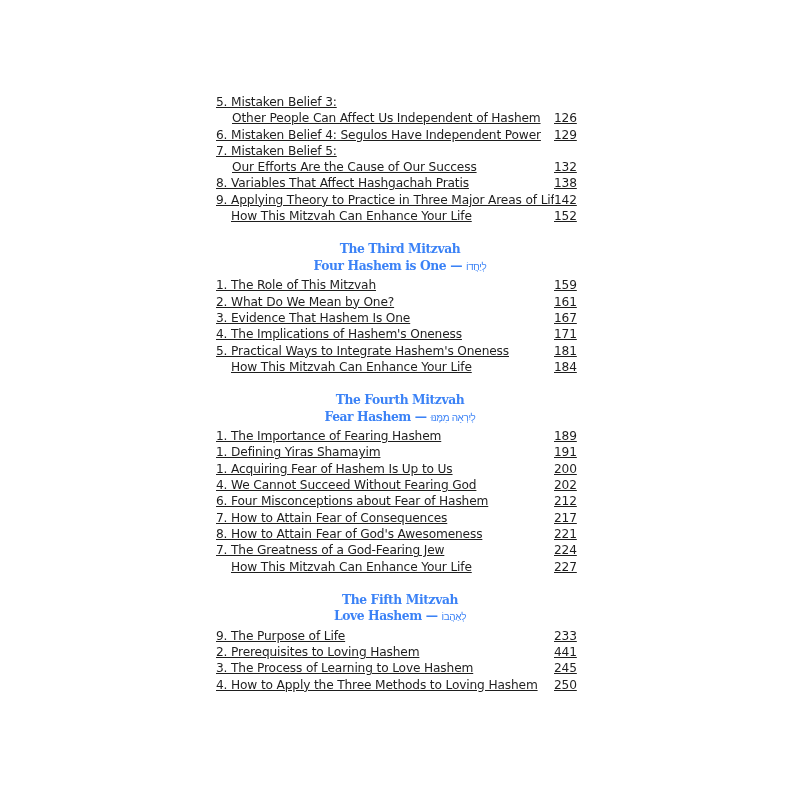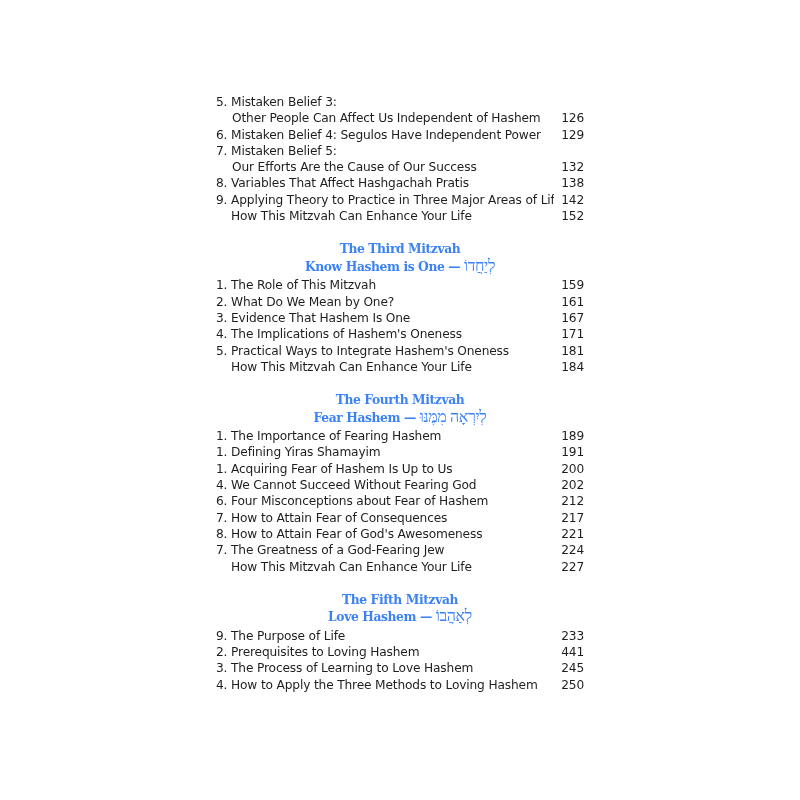--- a/index.html
+++ b/index.html
@@ -12,30 +12,30 @@
     position: absolute; left: 216px; top: 94px; width: 368px;
   }
   .row {
     display: flex; justify-content: space-between; align-items: baseline;
     font-size: 12.2px; line-height: 16.3px; height: 16.3px;
     letter-spacing: -0.15px; white-space: nowrap;
   }
   .row .t { flex: 1; overflow: hidden; }
   .row.indent .t { padding-left: 16px; }
   .row.sub .t { padding-left: 16px; }
-  .row .p { width: 30px; text-align: right; }
+  .row .p { width: 30px; }
   .section { margin-top: 0; }
   .heading {
     text-align: center; font-family: "DejaVu Serif", serif; font-weight: bold;
     font-size: 12.3px; line-height: 16.5px; letter-spacing: -0.4px;
     color: #3b82f6;
   }
   .heading.first { margin-top: 17px; }
-  .heading .heb { font-weight: normal; font-family: Liberation Serif, serif; font-size: 16px; }
-  .list { margin-top: 2px; }
+  .heading .heb { font-weight: normal; font-family: Liberation Sans, sans-serif; font-size: 10px; }
+  .list { margin-top: 2px; text-decoration: underline; }
 </style>
 </head>
 <body>
 
 <div class="page">
 
   <div class="list" style="margin-top:0">
     <div class="row">
         <span class="t">5. Mistaken Belief 3:</span>
         <span class="p"></span>
@@ -65,21 +65,21 @@
         <span class="p">142</span>
       </div>
     <div class="row indent">
         <span class="t" style="padding-left:15px">How This Mitzvah Can Enhance Your Life</span>
         <span class="p">152</span>
       </div>
   </div>
 
   <div class="section">
     <div class="heading first">The Third Mitzvah</div>
-    <div class="heading"><span>Know Hashem is One —</span> <span class="heb" dir="rtl">לְיַחֲדוֹ</span></div>
+    <div class="heading"><span>Four Hashem is One —</span> <span class="heb" dir="rtl">לְיַחֲדוֹ</span></div>
     <div class="list">
       <div class="row">
           <span class="t">1. The Role of This Mitzvah</span>
           <span class="p">159</span>
         </div>
       <div class="row">
           <span class="t">2. What Do We Mean by One?</span>
           <span class="p">161</span>
         </div>
       <div class="row">

